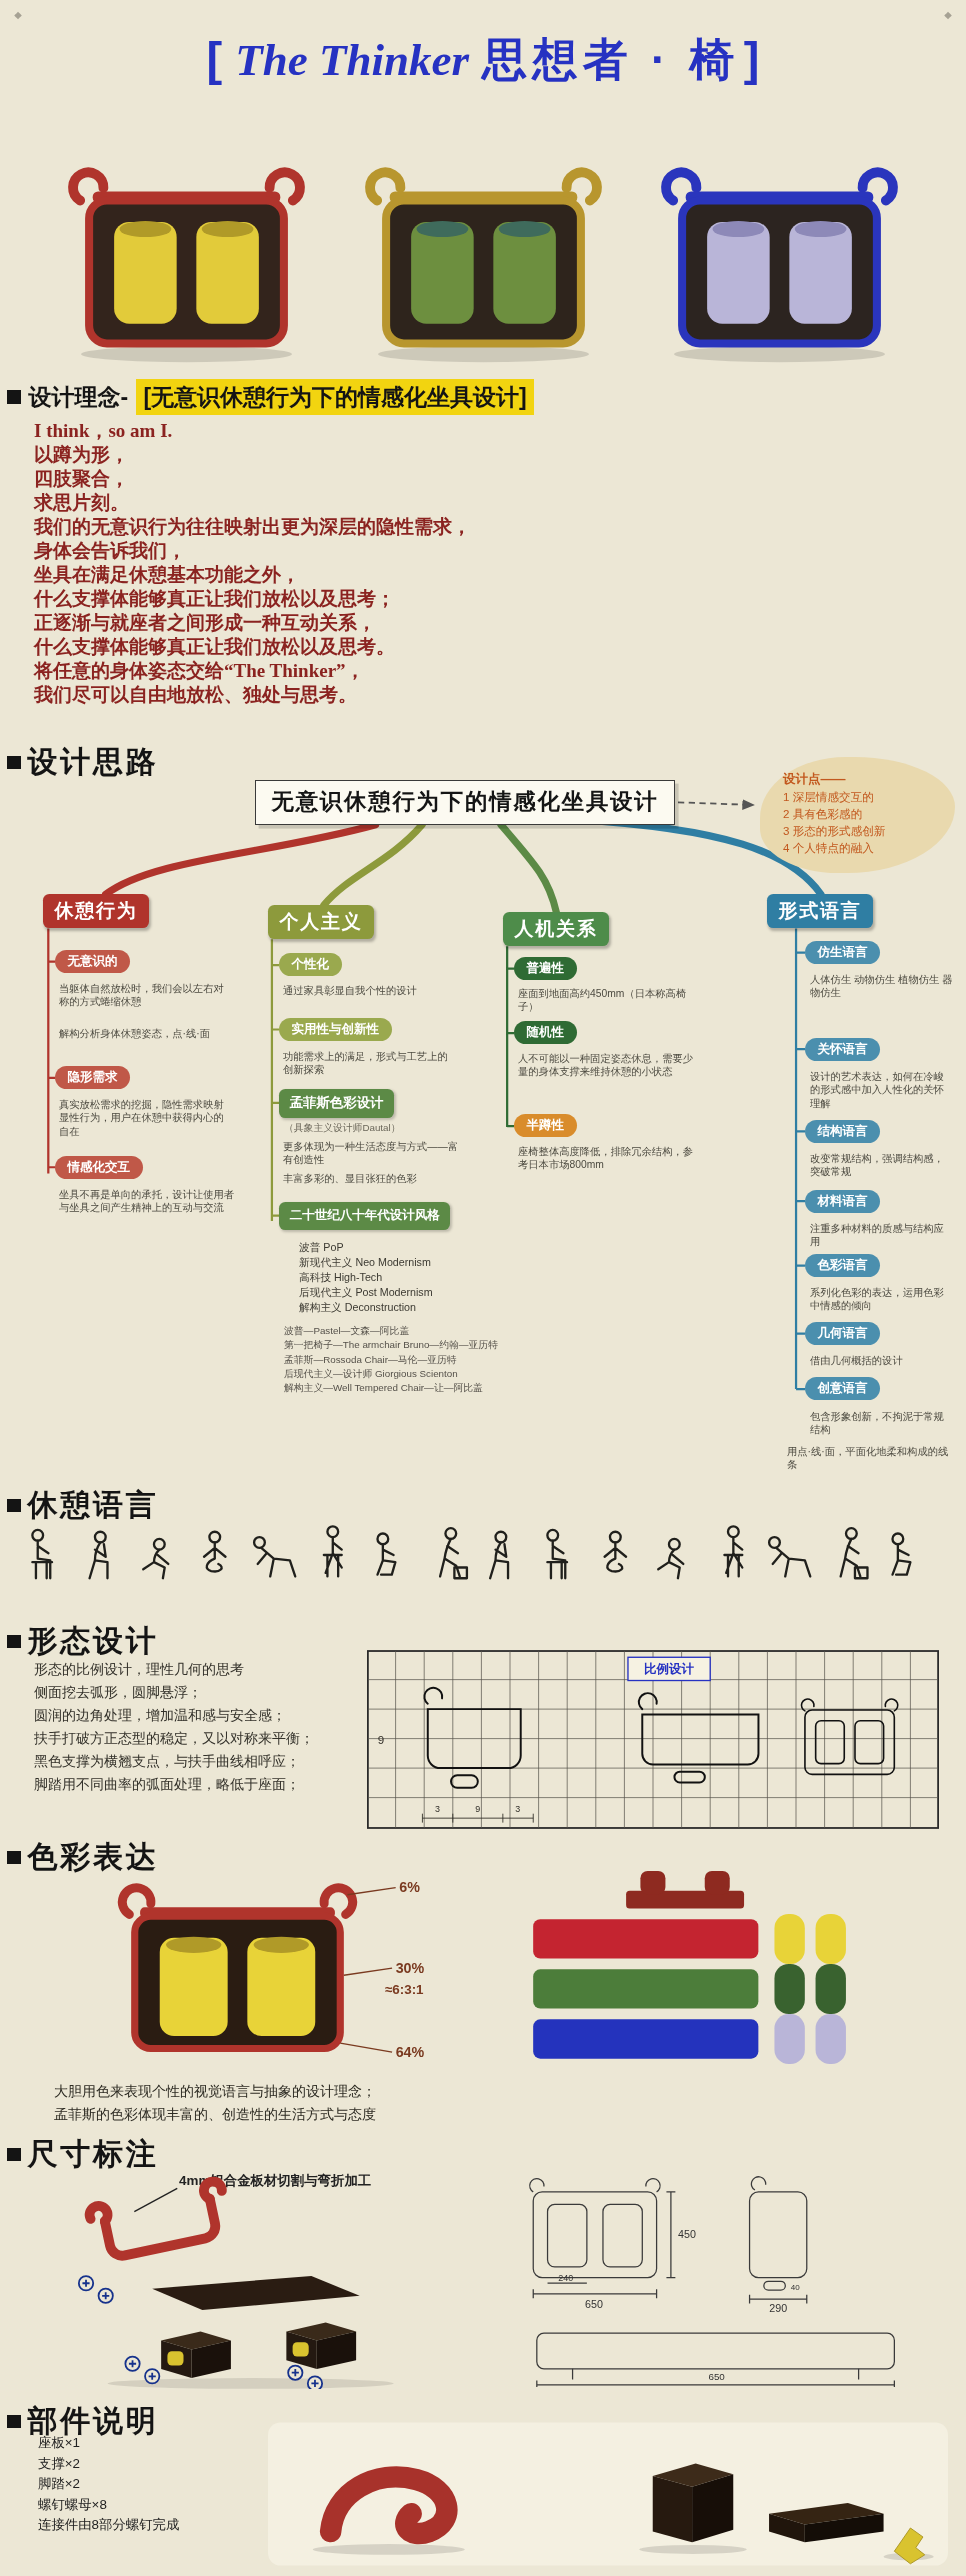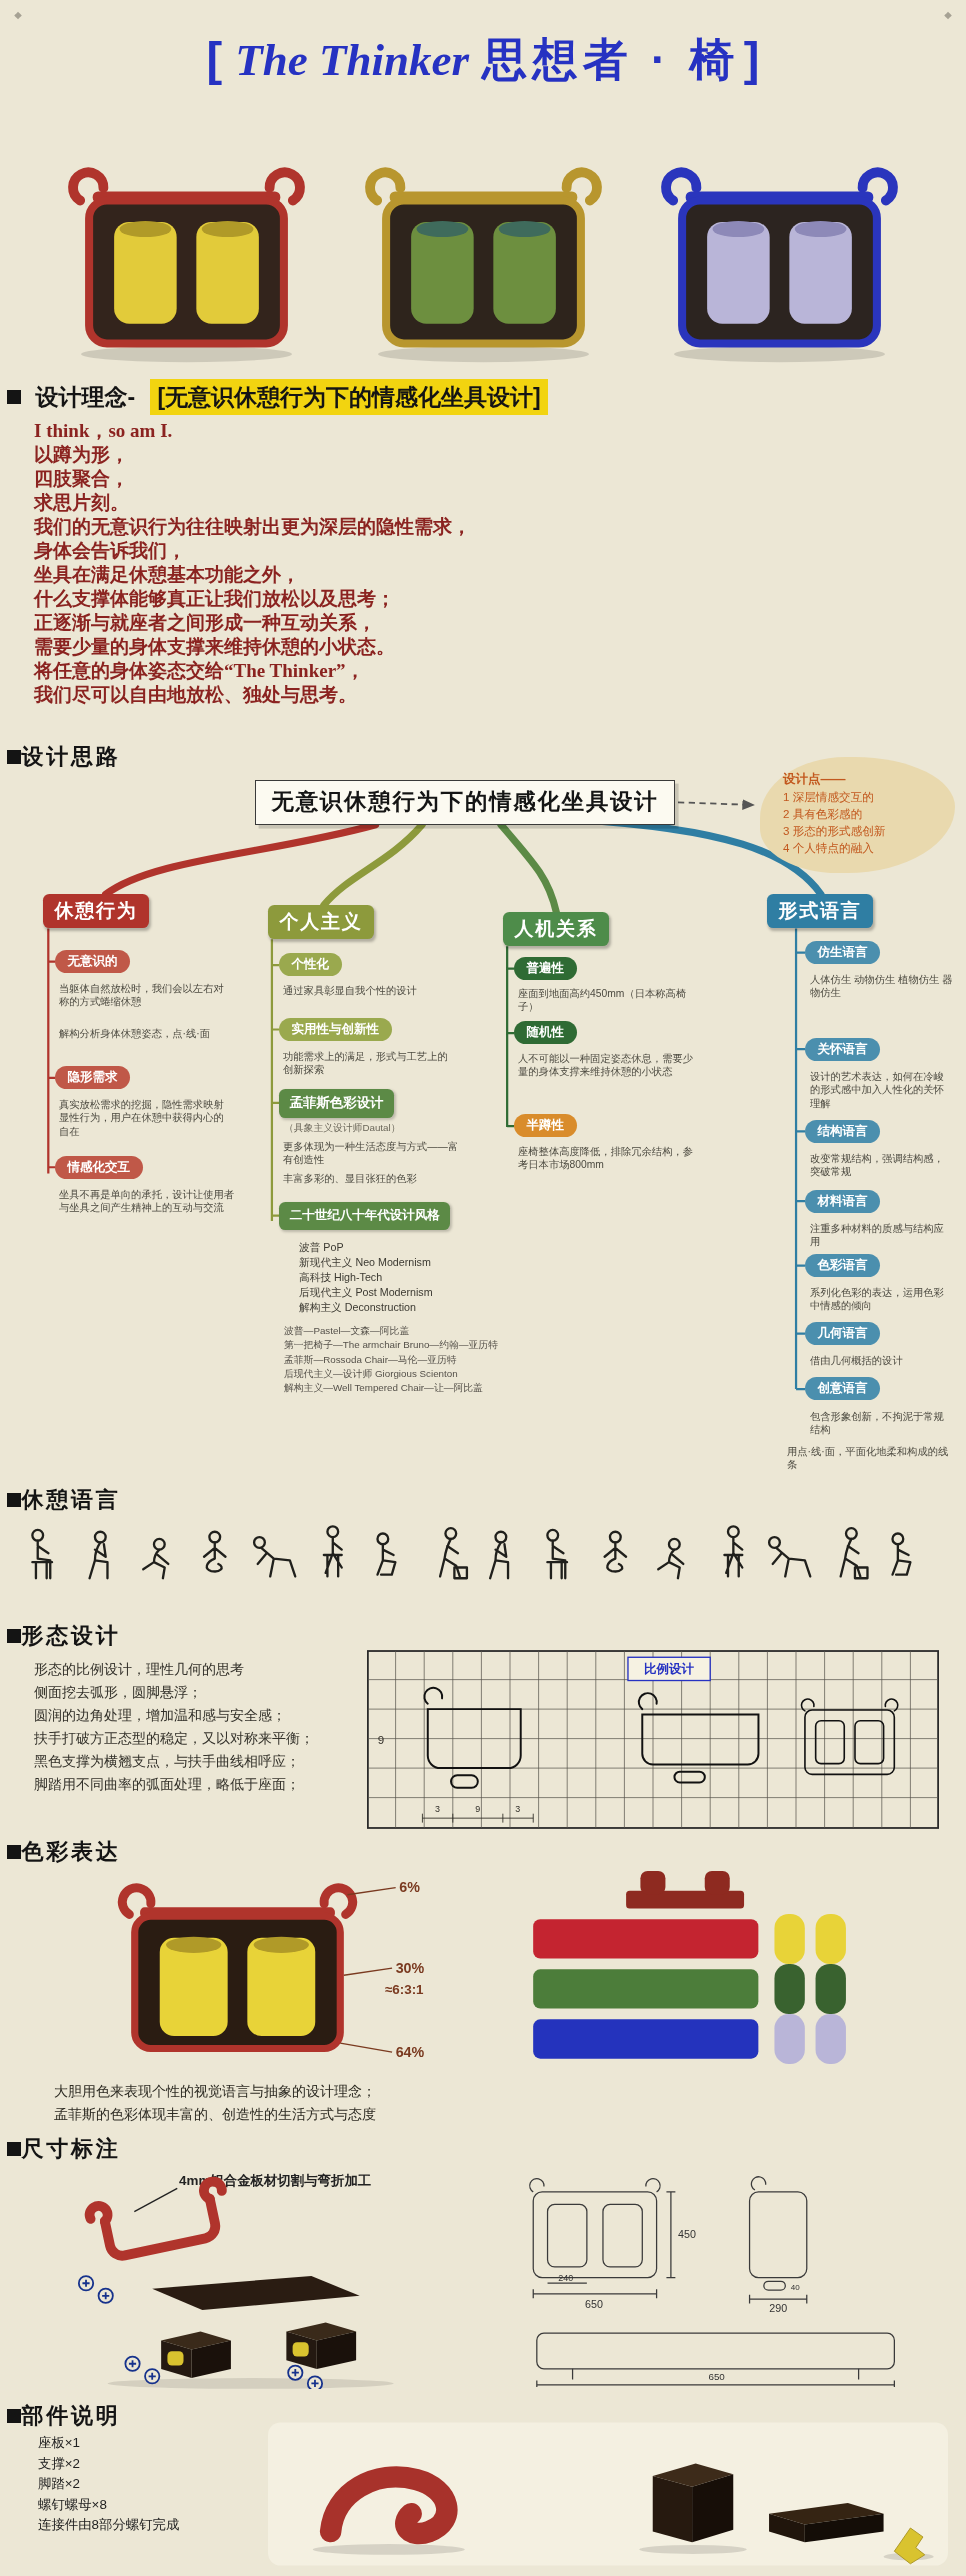--- a/index.html
+++ b/index.html
@@ -5,23 +5,23 @@
   *{margin:0;padding:0;box-sizing:border-box}
   body{background:#cfccbe;font-family:"Liberation Sans",sans-serif}
   .page{position:relative;width:966px;height:2576px;margin:0 auto;background:var(--bg,#ece7d5);overflow:hidden}
   .abs{position:absolute}
   .corner{position:absolute;top:9px;font-size:9.8px;color:#a6a294}
   .title{position:absolute;top:30px;left:0;width:966px;text-align:center;color:var(--blue,#2632c2);white-space:nowrap}
   .t-br{font-size:47px;font-weight:bold}
   .t-en{font-family:"Liberation Serif",serif;font-style:italic;font-weight:bold;font-size:45px;margin:16px 9px}
   .t-zh{font-weight:900;font-size:45px;letter-spacing:5.4px}
   .chairs{position:absolute;top:134px;left:0;width:966px;display:flex;justify-content:center;gap:19.7px}
-  .sec-head{position:absolute;display:flex;align-items:center;gap:1px;font-weight:bold;color:var(--ink,#141414);font-size:22px;letter-spacing:2.7px}
+  .sec-head{position:absolute;display:flex;align-items:center;gap:7px;font-weight:bold;color:var(--ink,#141414);font-size:30px;letter-spacing:2.7px}
   .sq{width:13.4px;height:13.4px;background:var(--ink,#141414);display:inline-block;flex:0 0 auto}
-  .concept-head{position:absolute;left:7.2px;top:379px;display:flex;align-items:center;gap:15px;font-size:23px;font-weight:bold;color:var(--ink,#141414)}
+  .concept-head{position:absolute;left:7.2px;top:379px;display:flex;align-items:center;gap:8px;font-size:23px;font-weight:bold;color:var(--ink,#141414)}
   .hl{background:var(--yellow,#f2d410);padding:2.7px 7.2px}
   .poem{position:absolute;left:34px;top:419px}
   .poem-line{font-family:"Liberation Serif",serif;font-weight:bold;font-size:19px;line-height:24px;color:var(--poem,#8b2320)}
   .center-box{position:absolute;left:255px;top:780px;width:420px;height:45px;line-height:41px;text-align:center;
     border:1.8px solid #3a3a3a;background:#fcfaf1;font-size:22.4px;font-weight:bold;letter-spacing:1.8px;color:#151515;
     box-shadow:3.6px 3.6px 0 rgba(0,0,0,.15)}
   .note-bubble{position:absolute;left:760px;top:757px;width:195px;height:116px;background:var(--tan,#e9d9ae);
     border-radius:46% 54% 58% 42% / 55% 45% 60% 40%;padding:12.5px 0 0 23px;color:var(--tantext,#c2581e)}
   .note-bubble .nt{font-size:12.5px;font-weight:bold;line-height:18px}
   .note-bubble .nl{font-size:11.6px;line-height:17px}
@@ -100,21 +100,21 @@
   <div class="poem">
     <div class="poem-line">I think，so am I.</div>
     <div class="poem-line">以蹲为形，</div>
     <div class="poem-line">四肢聚合，</div>
     <div class="poem-line">求思片刻。</div>
     <div class="poem-line">我们的无意识行为往往映射出更为深层的隐性需求，</div>
     <div class="poem-line">身体会告诉我们，</div>
     <div class="poem-line">坐具在满足休憩基本功能之外，</div>
     <div class="poem-line">什么支撑体能够真正让我们放松以及思考；</div>
     <div class="poem-line">正逐渐与就座者之间形成一种互动关系，</div>
-    <div class="poem-line">需要少量的身体支撑来维持休憩的小状态。</div>
+    <div class="poem-line">什么支撑体能够真正让我们放松以及思考。</div>
     <div class="poem-line">将任意的身体姿态交给“The Thinker”，</div>
     <div class="poem-line">我们尽可以自由地放松、独处与思考。</div>
   </div>
 
   <div class="sec-head" style="left:7.2px;top:742px">
     <span class="sq"></span>
     <span>设计思路</span>
   </div>
 
   <svg class="abs" style="left:0;top:769px" width="966" height="716" viewBox="0 0 1080 800">

